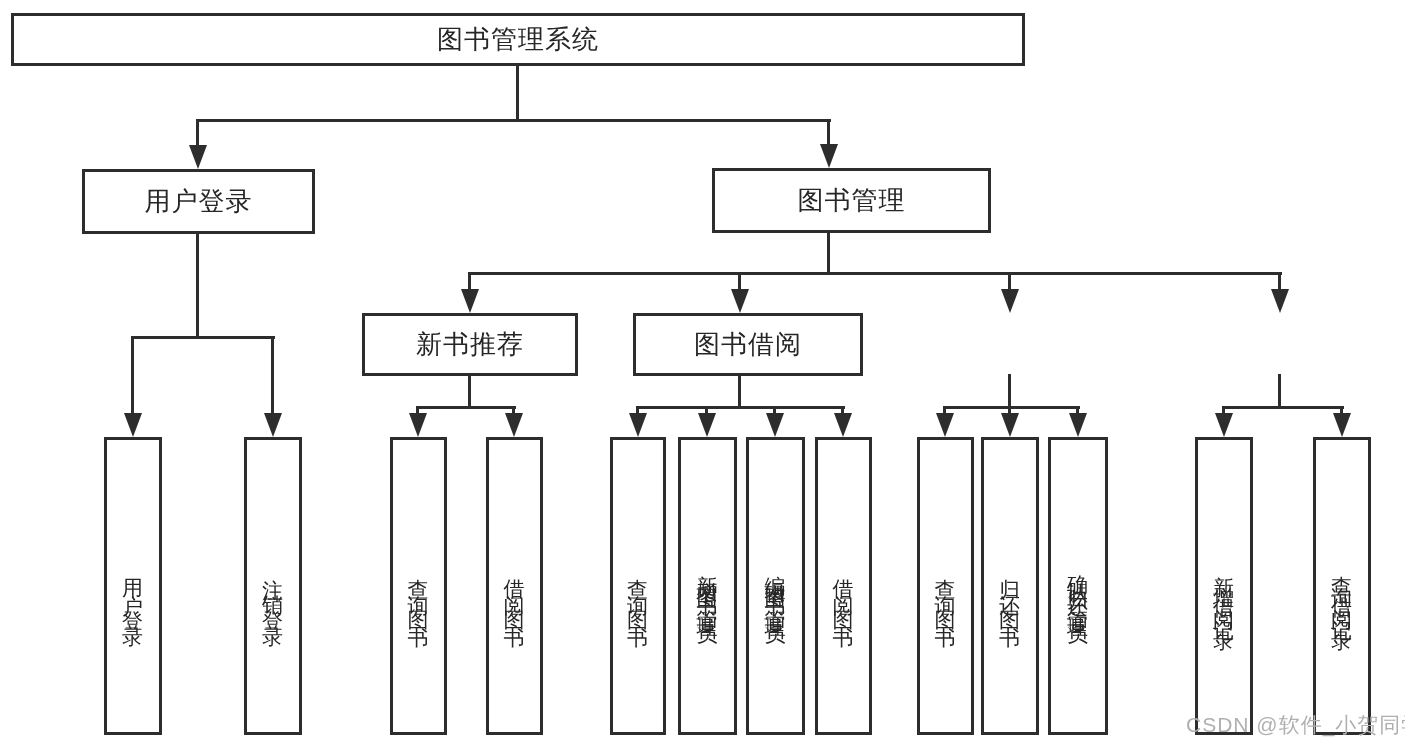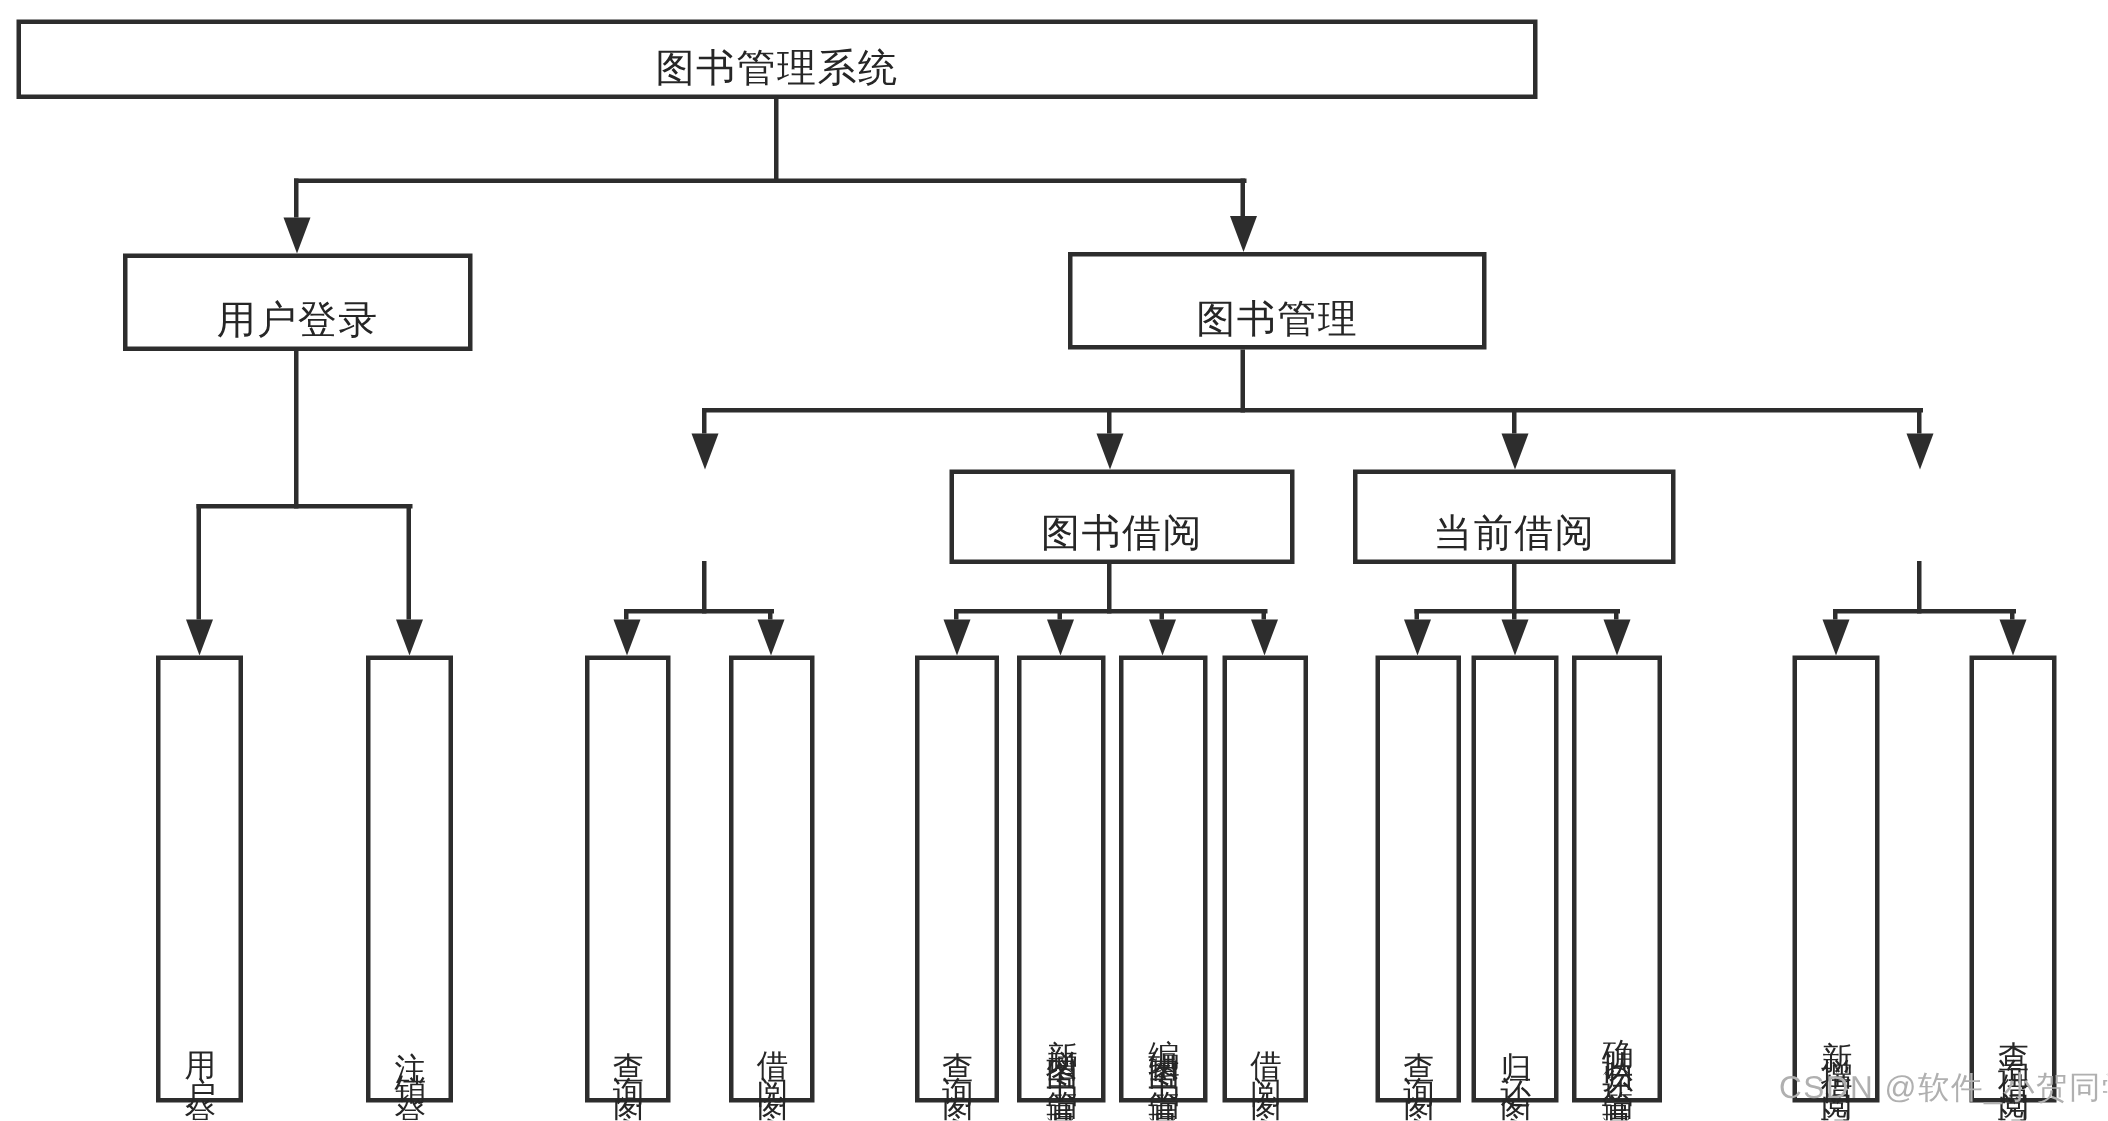--- a/index.html
+++ b/index.html
@@ -13,21 +13,21 @@
     background: #ffffff;
     overflow: hidden;
   }
 
   
   .node {
     position: absolute;
     background: #ffffff;
     border: 3px solid #2d2d2d;
     display: flex;
-    align-items: flex-end;
+    align-items: center;
     justify-content: center;
     color: #262626;
   }
   .node.h { font-size: 26px; letter-spacing: 1px; white-space: nowrap; }
   .node.v .lbl {
     writing-mode: vertical-rl;
     text-orientation: mixed;
     font-size: 21px;
     line-height: 1;
     white-space: nowrap;
@@ -91,25 +91,25 @@
   <div class="arrow" style="left:131px; top:336px; height:77px"></div>
   <div class="arrow" style="left:271px; top:336px; height:77px"></div>
 
   <div class="ln vt" style="left:827px; top:233px; height:42px"></div>
   <div class="ln hz" style="left:468px; top:272px; width:814px"></div>
   <div class="arrow" style="left:468px; top:272px; height:17px"></div>
   <div class="arrow" style="left:738px; top:272px; height:17px"></div>
   <div class="arrow" style="left:1008px; top:272px; height:17px"></div>
   <div class="arrow" style="left:1278px; top:272px; height:17px"></div>
 
+  <div class="node h" style="left:362px; top:313px; width:216px; height:63px">
+    <span class="lbl">新书推荐</span>
+  </div>
   <div class="node h" style="left:633px; top:313px; width:230px; height:63px">
     <span class="lbl">图书借阅</span>
-  </div>
-  <div class="node h" style="left:902px; top:313px; width:215px; height:63px">
-    <span class="lbl">当前借阅</span>
   </div>
 
   <div class="ln vt" style="left:468px; top:374px; height:35px"></div>
   <div class="ln hz" style="left:416px; top:406px; width:100px"></div>
   <div class="arrow" style="left:416px; top:406px; height:7px"></div>
   <div class="arrow" style="left:512px; top:406px; height:7px"></div>
 
   <div class="ln vt" style="left:738px; top:374px; height:35px"></div>
   <div class="ln hz" style="left:636px; top:406px; width:209px"></div>
   <div class="arrow" style="left:636px; top:406px; height:7px"></div>

